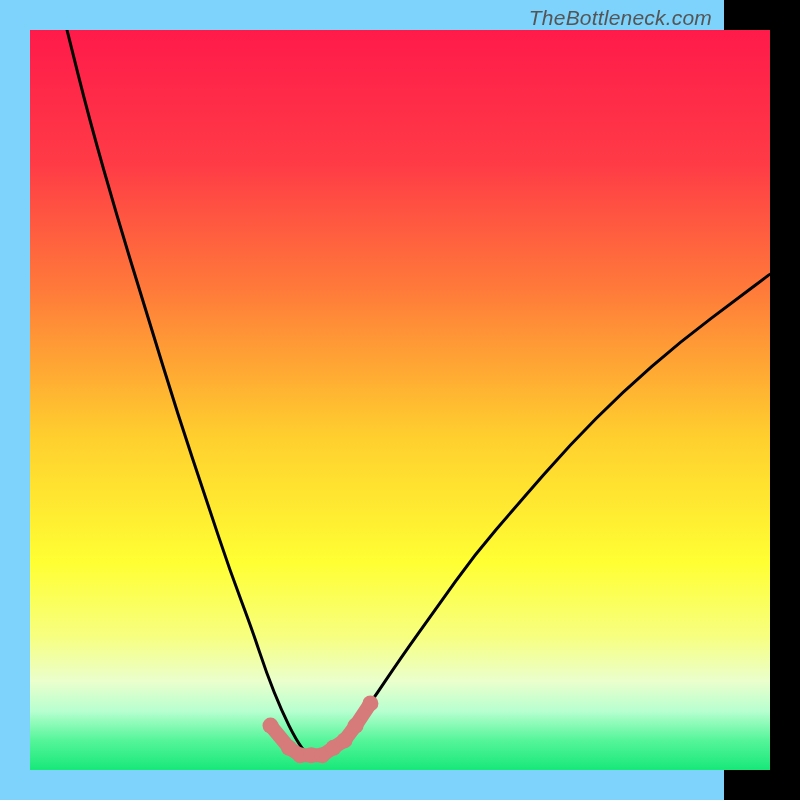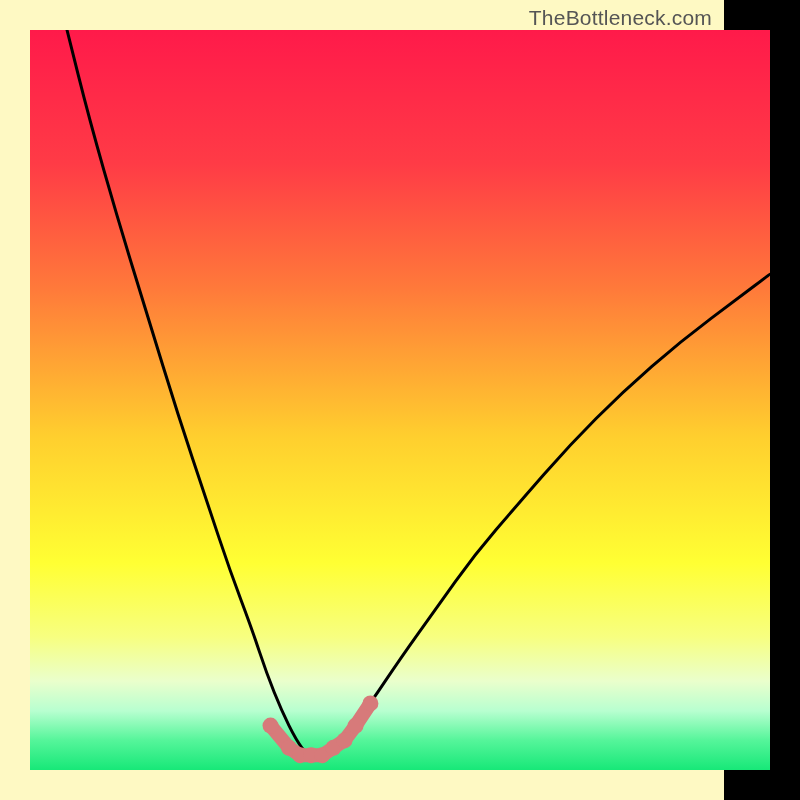--- a/index.html
+++ b/index.html
@@ -8,21 +8,22 @@
     background: #000;
     width: 800px;
     height: 800px;
     overflow: hidden;
     font-family: Arial, Helvetica, sans-serif;
   }
   .frame {
     position: relative;
     width: 724px;
     height: 800px;
-    background: #fef9c3;
+    background: #7dd3fc;
+    font-style: italic;
   }
   .plot-area {
     position: absolute;
     left: 30px;
     top: 30px;
     width: 740px;
     height: 740px;
     overflow: hidden;
   }
   .gradient-bg {

